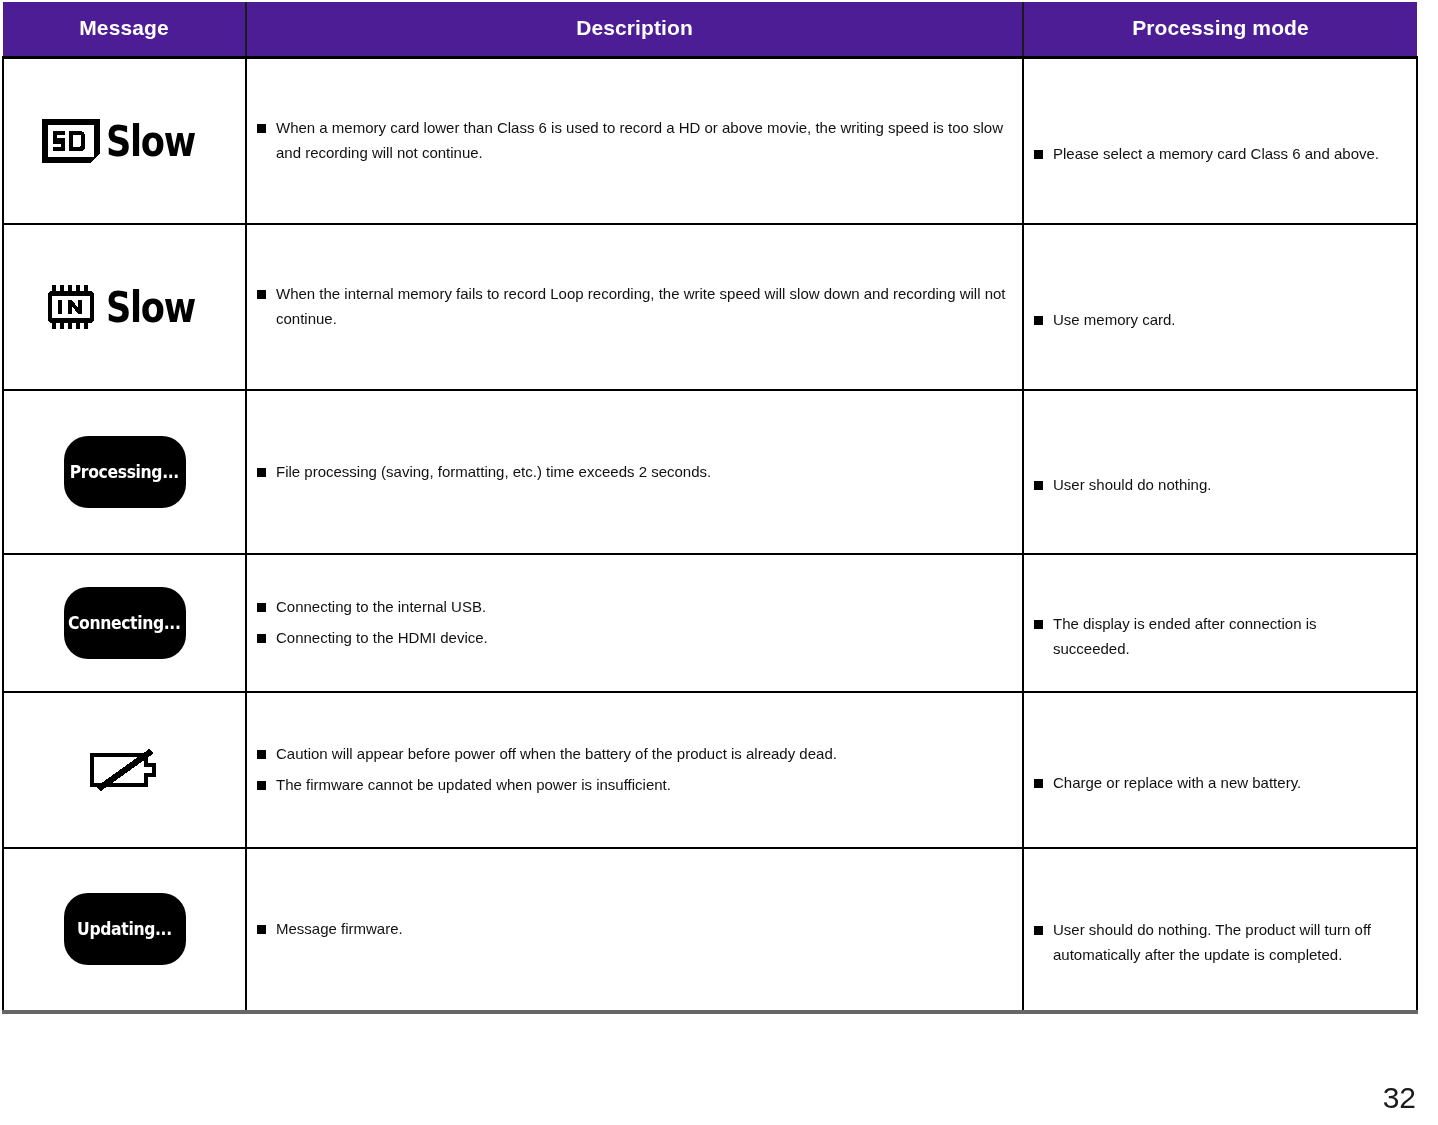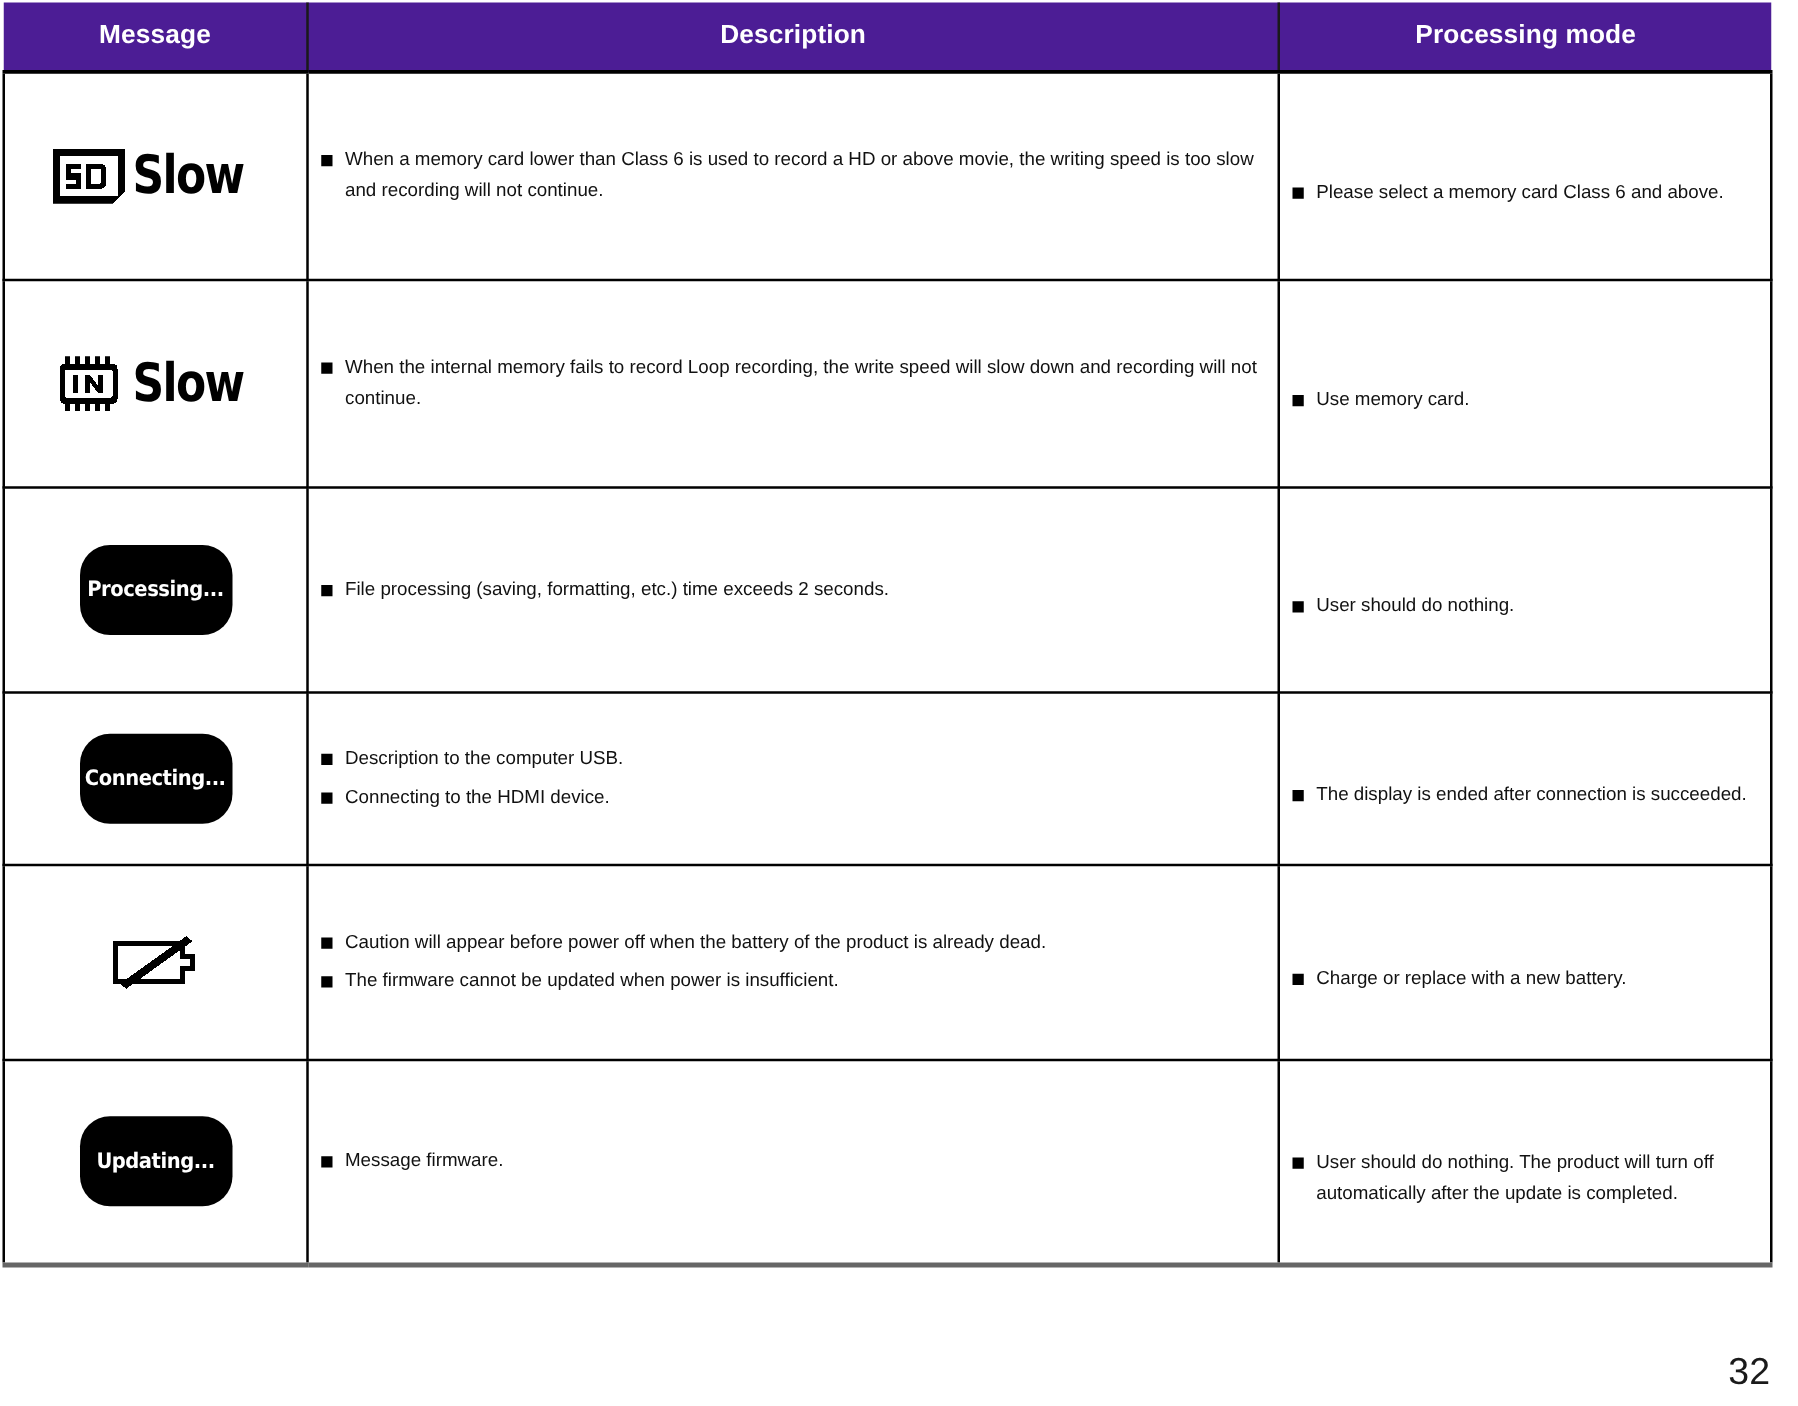--- a/index.html
+++ b/index.html
@@ -68,21 +68,21 @@
   .r2 { height: 166px; }
   .r3 { height: 164px; }
   .r4 { height: 138px; }
   .r5 { height: 156px; }
   .r6 { height: 164px; }
 
   .cell-inner {
     padding: 0 10px 0 8px;
   }
   .cell-inner.desc { padding-left: 10px; padding-right: 8px; }
-  .cell-inner.proc { padding-left: 10px; padding-right: 14px; margin-top: 27px; }
+  .cell-inner.proc { padding-left: 10px; padding-right: 26px; margin-top: 27px; }
 
   .bullet-line {
     display: block;
     position: relative;
     padding-left: 19px;
     font-size: 15px;
     line-height: 25px;
     color: #111111;
     margin: 0 0 1px 0;
     text-indent: 0;
@@ -270,21 +270,21 @@
       <tr class="r4">
         <td class="cell-msg">
           <div class="icon-wrap">
             <div class="lcd-box">
               <span class="lcd-text">Connecting...</span>
             </div>
           </div>
         </td>
         <td>
           <div class="cell-inner desc">
-            <span class="bullet-line"><span class="sq"></span><span>Description to the computer USB.</span></span>
+            <span class="bullet-line"><span class="sq"></span><span>Connecting to the internal USB.</span></span>
             <span class="bullet-line"><span class="sq"></span><span>Connecting to the HDMI device.</span></span>
           </div>
         </td>
         <td>
           <div class="cell-inner proc">
             <span class="bullet-line"><span class="sq"></span><span>The display is ended after connection is succeeded.</span></span>
           </div>
         </td>
       </tr>
 

